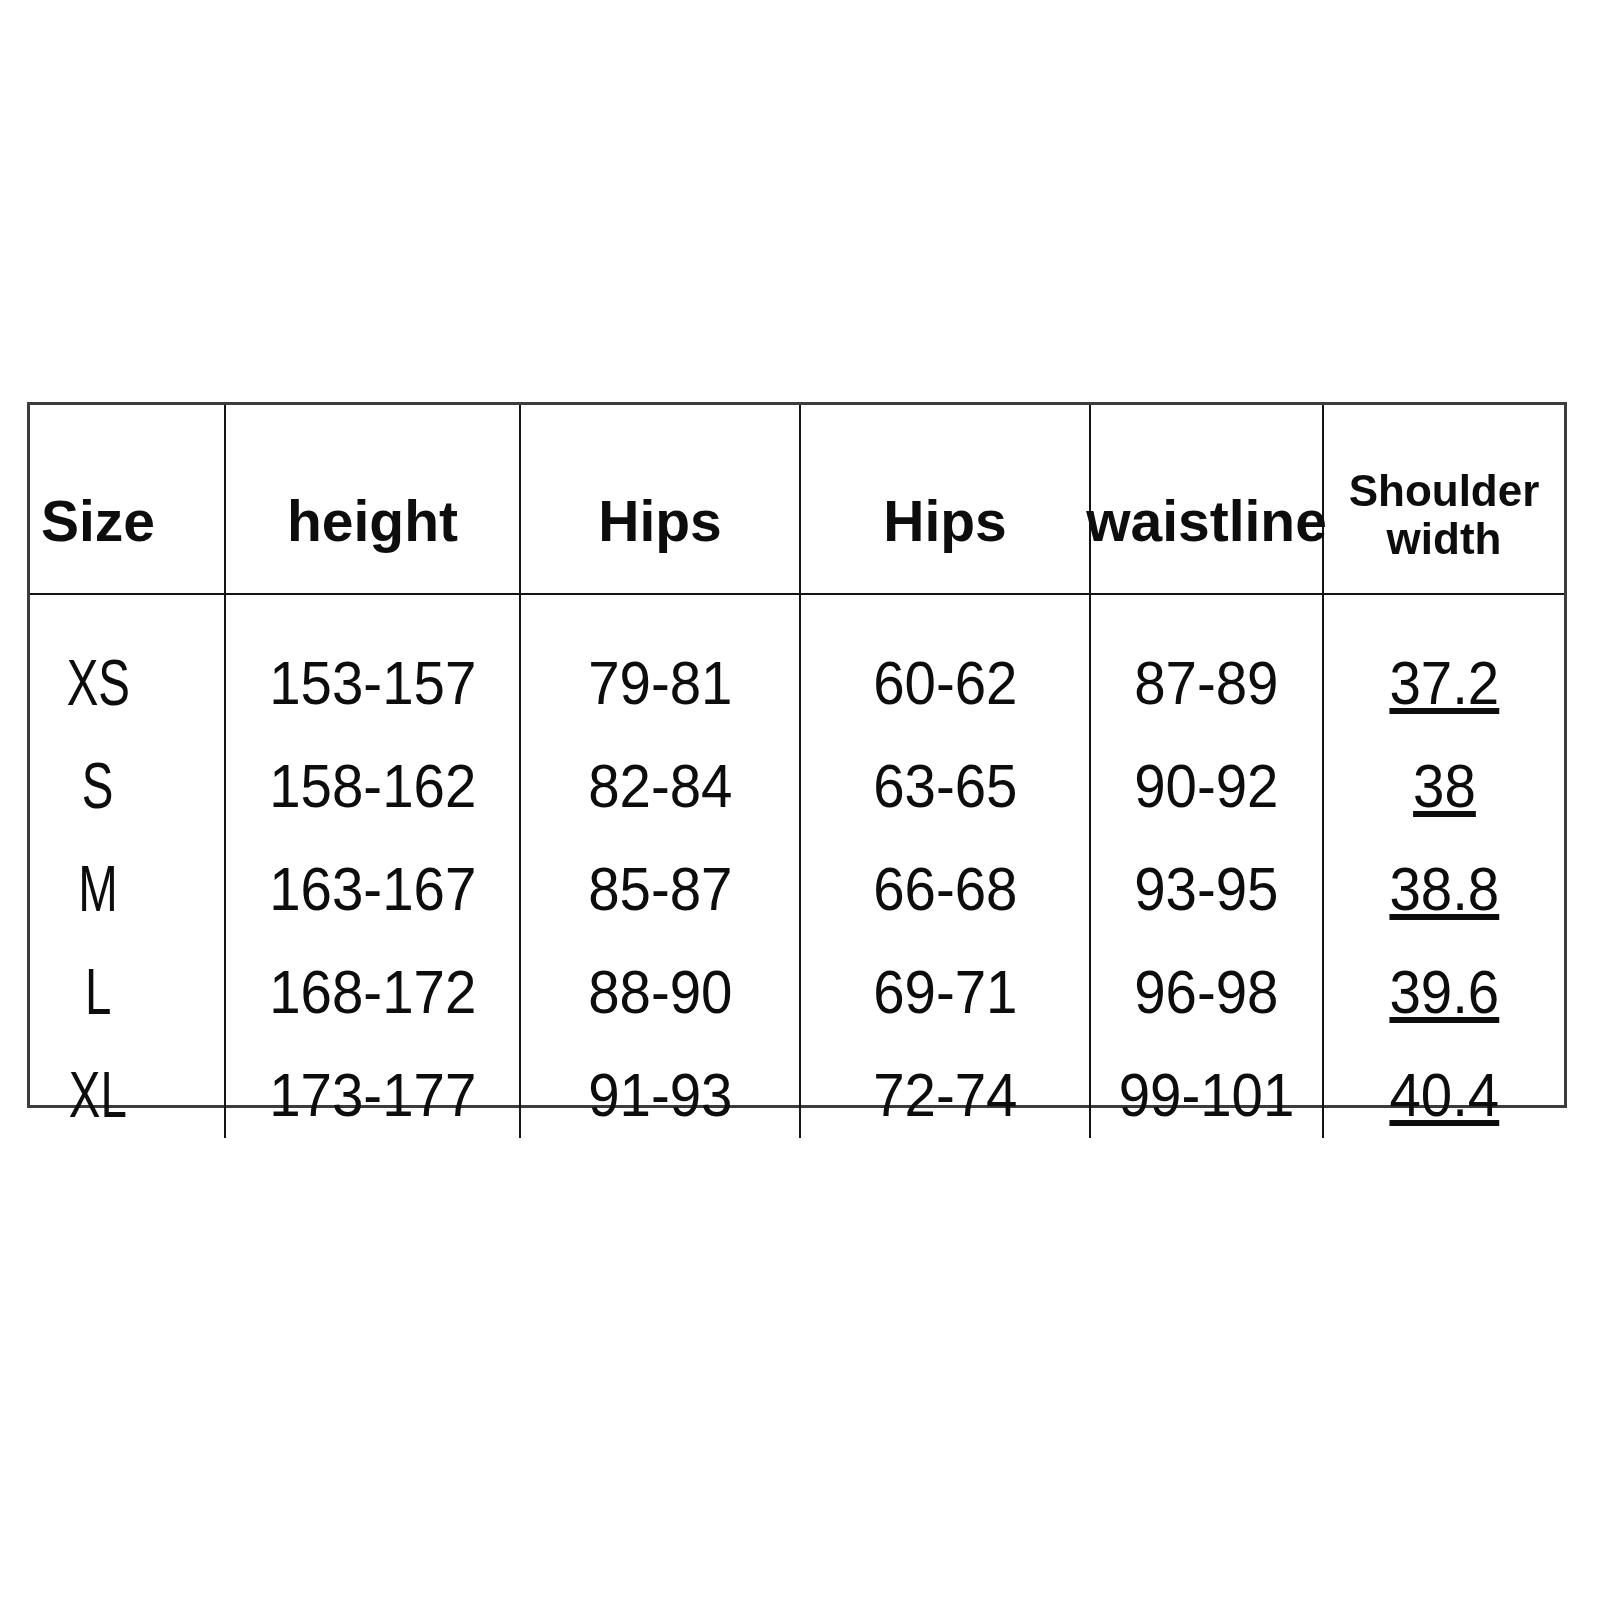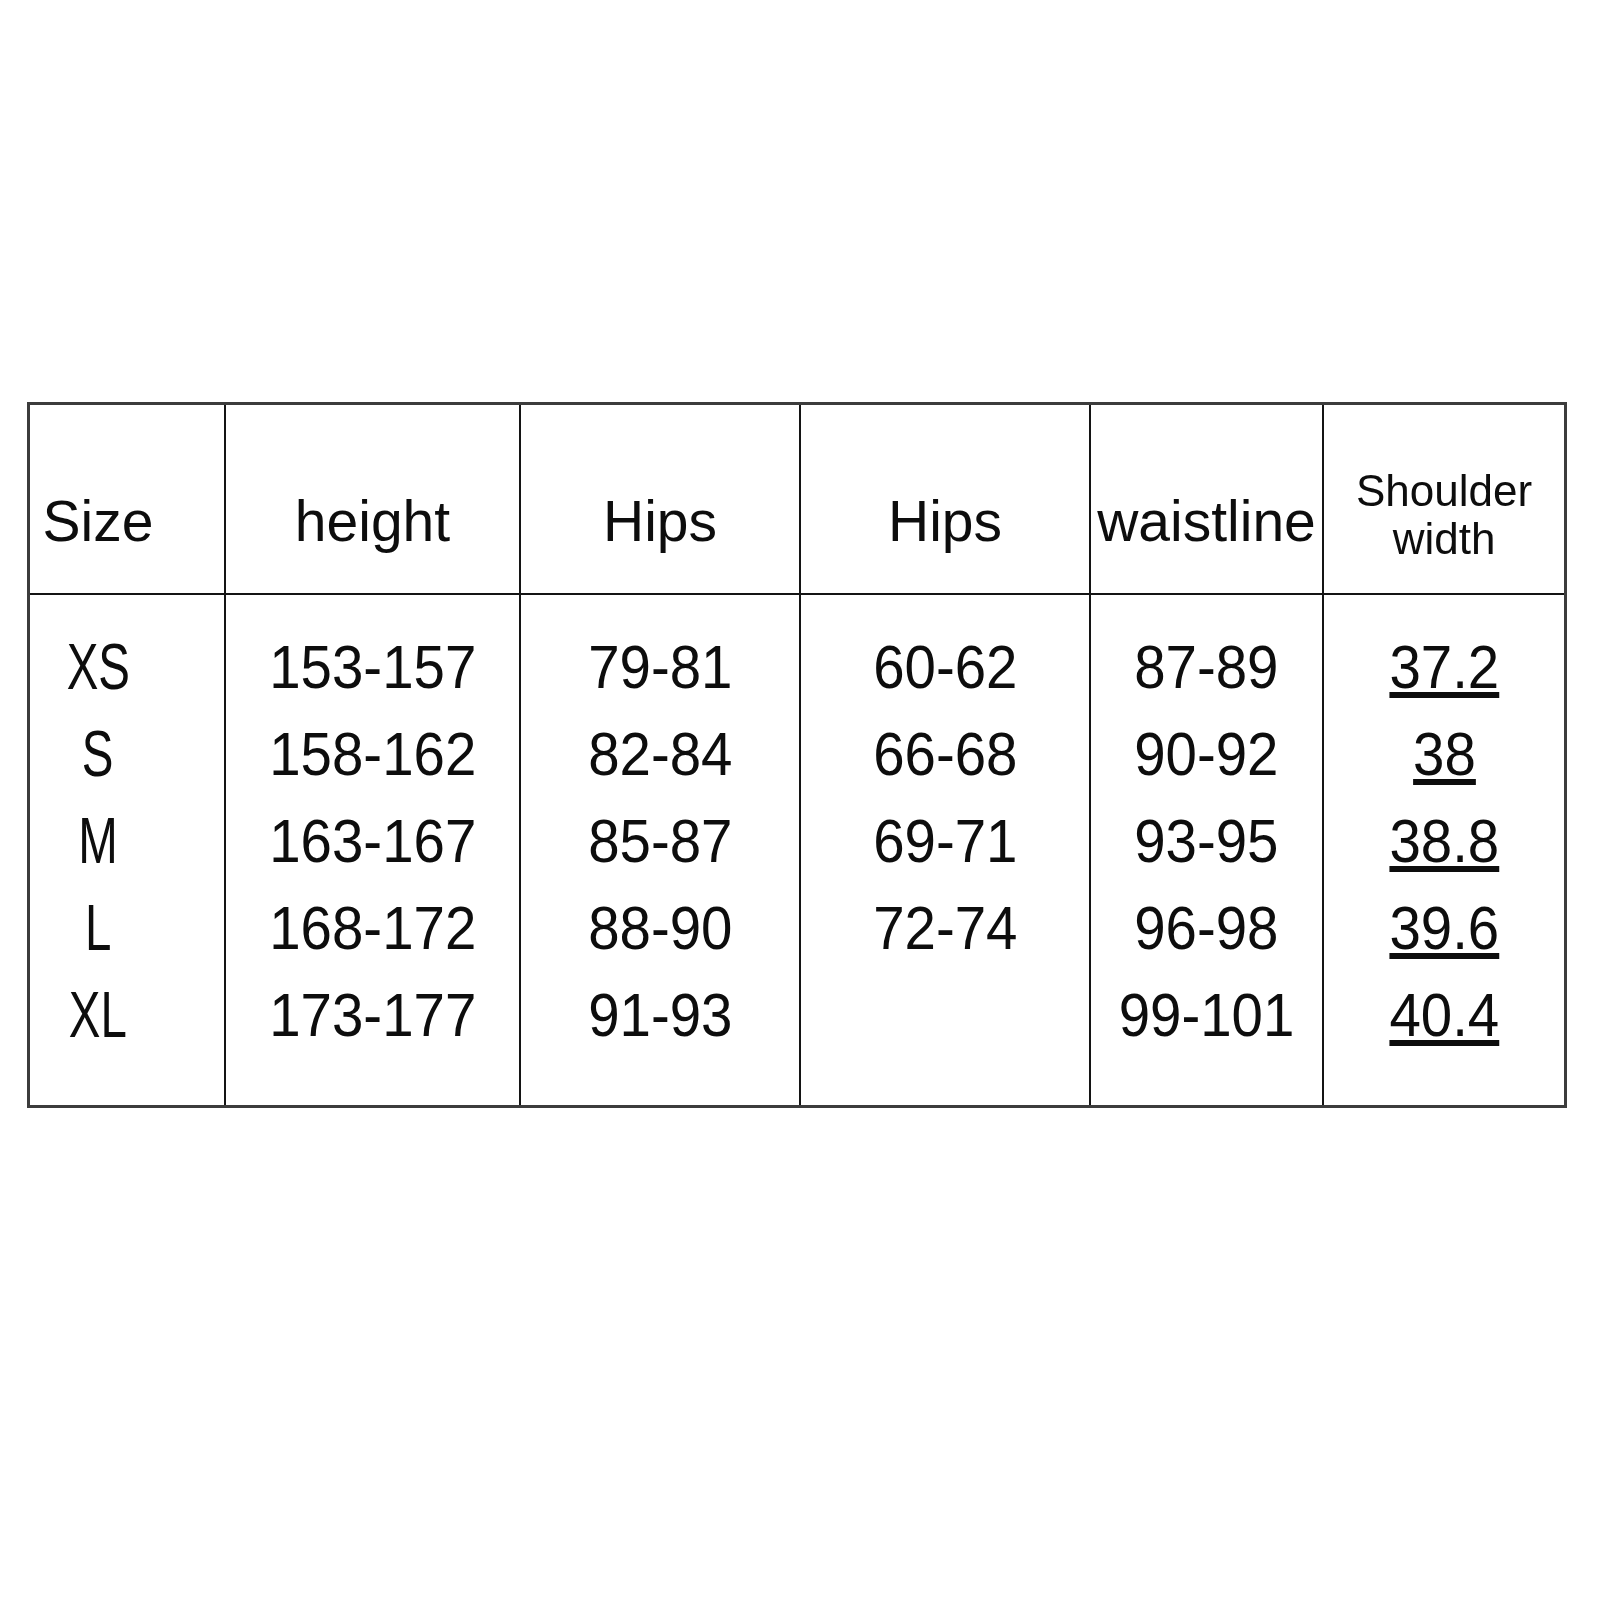--- a/index.html
+++ b/index.html
@@ -31,21 +31,21 @@
     grid-template-columns: 196px 295px 280px 290px 233px 240px;
     grid-template-rows: 190px 1fr;
   }
   .th {
     border-right: 2px solid var(--inner-border);
     border-bottom: 2px solid var(--inner-border);
     display: flex;
     align-items: center;
     justify-content: center;
     padding-top: 44px;
-    font-weight: normal;
+    font-weight: bold;
     font-size: 57px;
     line-height: 1.0;
     text-align: center;
   }
   .th.last { border-right: none; }
   .th-size { padding-right: 58px; }
   .th-shoulder { font-size: 44px; line-height: 1.08; padding-top: 32px; }
   .th-shoulder .hdr-text { width: 215px; }
   .col {
     border-right: 2px solid var(--inner-border);
@@ -53,20 +53,21 @@
     display: flex;
     flex-direction: column;
   }
   .col.last { border-right: none; text-decoration: underline; }
   .cell {
     height: 87px;
     display: flex;
     align-items: center;
     justify-content: center;
     font-size: 62px;
+    margin-top: 16px;
   }
   .col-size .cell { padding-right: 58px; font-size: 65px; }
   .num { display: inline-block; transform: scaleX(0.91); white-space: nowrap; }
   .sz  { display: inline-block; transform: scaleX(0.73); white-space: nowrap; }
 </style>
 </head>
 <body>
 
 <div class="page">
   <div class="size-table">
@@ -142,20 +143,23 @@
       <div class="cell">
           <span class="num">91-93</span>
         </div>
     </div>
 
     <div class="col">
       <div class="cell">
           <span class="num">60-62</span>
         </div>
       <div class="cell">
+          <span class="num">63-65</span>
+        </div>
+      <div class="cell">
           <span class="num">66-68</span>
         </div>
       <div class="cell">
           <span class="num">69-71</span>
         </div>
       <div class="cell">
           <span class="num">72-74</span>
         </div>
     </div>
 

